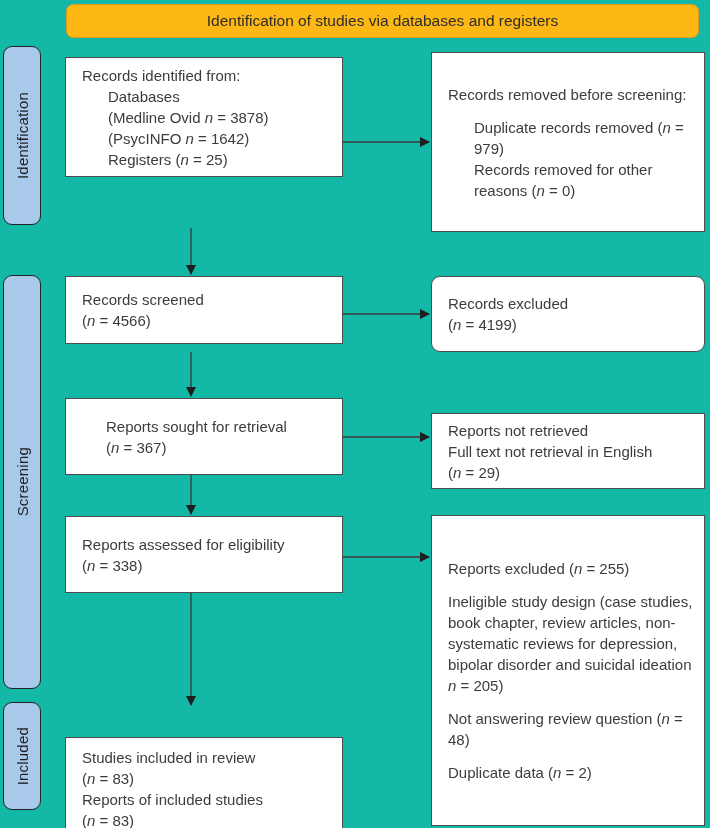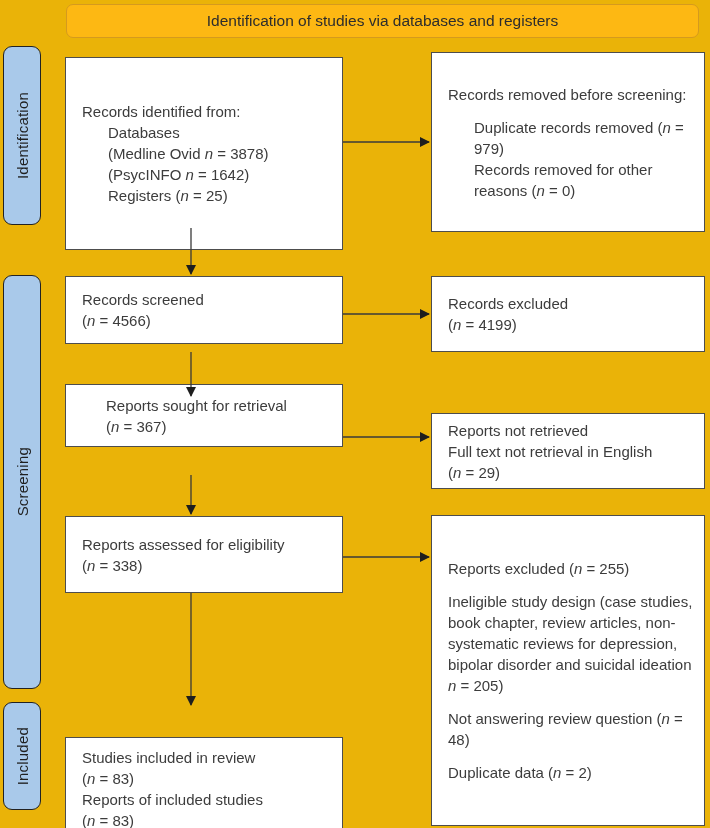--- a/index.html
+++ b/index.html
@@ -11,21 +11,21 @@
     --text:#3C3C3C;
     --arrow:#2B2B2B;
   }
   *{margin:0;padding:0;box-sizing:border-box;}
   html,body{background:#ffffff;}
   body{font-family:"Liberation Sans", sans-serif;color:var(--text);}
   .canvas{
     position:relative;
     width:710px;
     height:828px;
-    background:#eab308;
+    background:#14b8a6;
     overflow:hidden;
   }
   .banner{
     position:absolute;
     left:66px; top:4px; width:633px; height:34px;
     background:var(--banner-bg);
     border:1px solid var(--banner-border);
     border-radius:7px;
     display:flex; align-items:center; justify-content:center;
     font-size:15.5px; font-weight:500; color:#2D2D2D;
@@ -56,25 +56,25 @@
     display:flex; flex-direction:column; justify-content:center;
     font-size:15px; line-height:21px;
     padding:6px 6px 6px 16px;
   }
   .fbox .line{ }
   .fbox .line.indent{ padding-left:26px; }
   .fbox .line.space{ margin-top:12px; }
   .fbox em{ font-style:italic; }
   .col-left { left:65px;  width:278px; }
   .col-right{ left:431px; width:274px; }
-  .box-identified        { top:57px;  height:193px; }
+  .box-identified        { top:57px;  height:120px; }
   .box-removed           { top:52px;  height:180px; }
   .box-screened          { top:276px; height:68px; }
-  .box-excluded          { top:276px; height:76px; }
-  .box-sought            { top:384px; height:63px;padding-left:40px; }
+  .box-excluded          { top:276px; height:76px;border-radius:9px; }
+  .box-sought            { top:398px; height:77px;padding-left:40px; }
   .box-not-retrieved     { top:413px; height:76px; }
   .box-assessed          { top:516px; height:77px; }
   .box-reports-excluded  { top:515px; height:311px; }
   .box-included          { top:707px; height:103px;margin-top:30px; }
   .arrows{
     position:absolute; left:0; top:0; width:710px; height:828px;
     pointer-events:none;
   }
 </style>
 </head>

